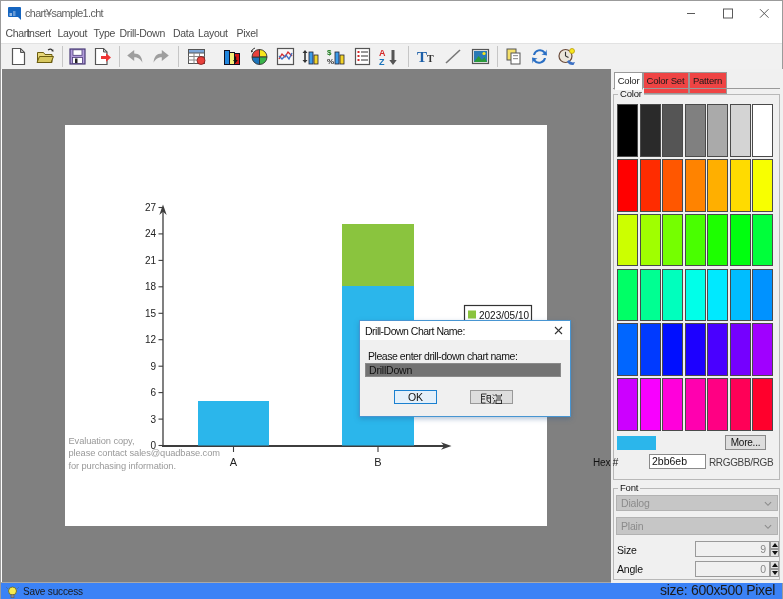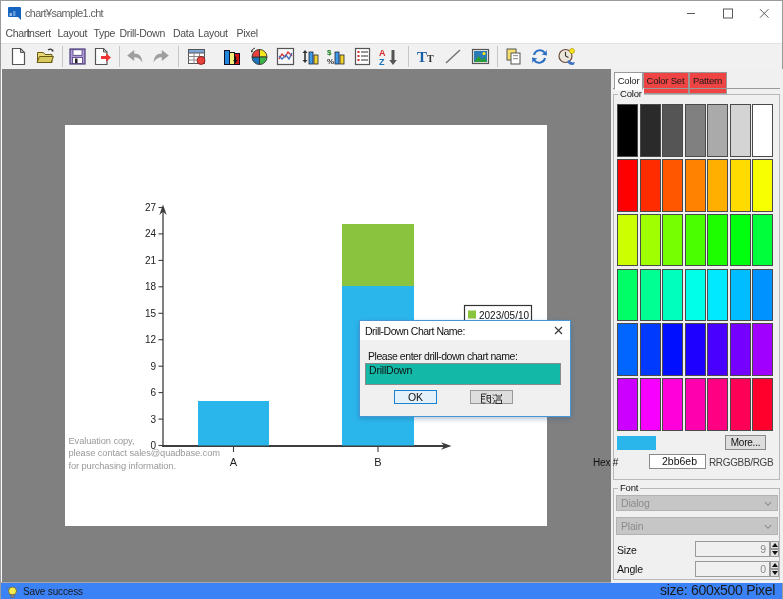--- a/index.html
+++ b/index.html
@@ -19,36 +19,36 @@
 .ticon{position:absolute;top:3px;width:19px;height:19px}
 
 #workspace{position:absolute;left:1px;top:68px;width:609px;height:514px;background:#808080}
 #canvas{position:absolute;left:63px;top:56px;width:482px;height:401px;background:#fff}
 
 #dlg{position:absolute;left:358px;top:319px;width:212px;height:97px;background:#f0f0f0;border:1px solid #4795d2;box-shadow:0 2px 5px rgba(40,90,140,.35)}
 #dlg-title{position:absolute;left:0;top:0;width:210px;height:19px;background:#fff}
 #dlg-title span{position:absolute;left:5px;top:4px;font-size:10.5px;letter-spacing:-0.5px;color:#111}
 #dlg-x{position:absolute;right:4px;top:2px;width:15px;height:15px;font-size:13px;color:#333;text-align:center;line-height:15px}
 #dlg-label{position:absolute;left:8px;top:29px;font-size:10.5px;letter-spacing:-0.45px;color:#111}
-#dlg-input{position:absolute;left:5px;top:42px;width:196px;height:22px;background:#14b8a6;border:1px solid #8a8a8a;font-size:10.5px;letter-spacing:-0.2px;color:#111;line-height:12px;padding-left:3px}
+#dlg-input{position:absolute;left:5px;top:42px;width:196px;height:14px;background:#737373;border:1px solid #8a8a8a;font-size:10.5px;letter-spacing:-0.2px;color:#111;line-height:12px;padding-left:3px}
 .dbtn{position:absolute;top:69px;width:43px;height:14px;font-size:10.5px;text-align:center;line-height:12.5px}
 #btn-ok{left:34px;background:#e4f0fa;border:1px solid #1a80d0;color:#111}
 #btn-cancel{left:110px;background:#ddd;border:1px solid #999;color:#111}
 
 #rpanel{position:absolute;left:610px;top:68px;width:172px;height:514px;background:#f0f0f0}
 .tab{position:absolute;top:71px;height:22px;font-size:9.5px;letter-spacing:-0.2px;color:#1a1a1a;text-align:center;border:1px solid #9a9a9a;background:#ef4444;line-height:15px;white-space:nowrap;overflow:hidden}
 .tab.active{background:#fff;border-bottom:1px solid #fff;z-index:2;height:18px}
 #tabline{position:absolute;left:612px;top:87px;width:167px;height:1px;background:#9a9a9a}
 .gbox{position:absolute;border:1px solid #b8b8b8}
 .glabel{position:absolute;font-size:9.5px;letter-spacing:-0.2px;color:#111;background:#f0f0f0;padding:0 2px}
 .sw{position:absolute;border:1px solid #4a4a4a}
 #cursw{position:absolute;left:616px;top:435px;width:39px;height:14px;background:#2bb6eb}
 #morebtn{position:absolute;left:724px;top:434px;width:41px;height:15px;background:#ddd;border:1px solid #8a8a8a;font-size:10px;letter-spacing:-0.2px;color:#111;text-align:center;line-height:13px}
 #hexlbl{position:absolute;left:592px;top:456px;font-size:10px;letter-spacing:-0.2px;color:#111}
-#hexfld{position:absolute;left:648px;top:453px;width:57px;height:15px;background:#fff;border:1px solid #8a8a8a;font-size:10.5px;color:#111;line-height:13px;padding-left:12px}
+#hexfld{position:absolute;left:648px;top:453px;width:57px;height:15px;background:#fff;border:1px solid #8a8a8a;font-size:10.5px;color:#111;line-height:13px;padding-left:2px}
 #rrggbb{position:absolute;left:708px;top:456px;font-size:10px;letter-spacing:-0.35px;color:#444}
 .combo{position:absolute;left:615px;width:162px;background:#c6c6c6;border:1px solid #b2b2b2;font-size:10.5px;letter-spacing:-0.2px;color:#8b8b8b;line-height:15px;padding-left:4px}
 .chev{position:absolute;right:5px;top:4px;width:8px;height:8px}
 .numfld{position:absolute;left:694px;width:75px;background:#f0f0f0;border:1px solid #9a9a9a;font-size:10.5px;color:#888;text-align:right;padding-right:3px}
 .spin{position:absolute;left:769px;width:9px}
 .spin div{height:50%;background:#e3e3e3;border:1px solid #9a9a9a;position:relative}
 .spin div:after{content:"";position:absolute;left:1px;border-left:3px solid transparent;border-right:3px solid transparent}
 .spin .up:after{top:1px;border-bottom:4px solid #111}
 .spin .dn:after{top:1px;border-top:4px solid #111}
 .rlabel{position:absolute;left:616px;font-size:10.5px;letter-spacing:-0.2px;color:#111}

